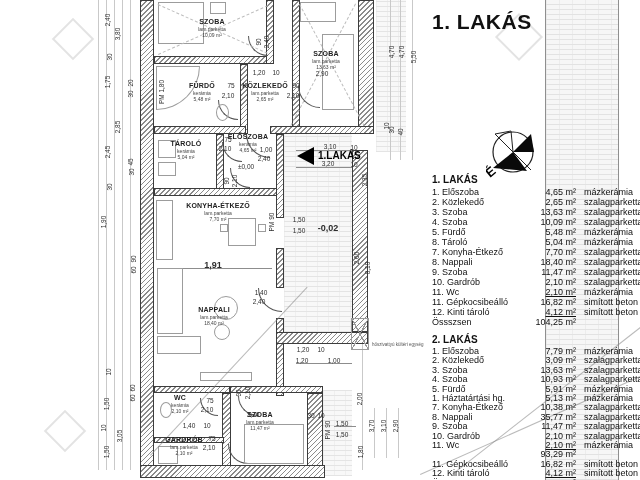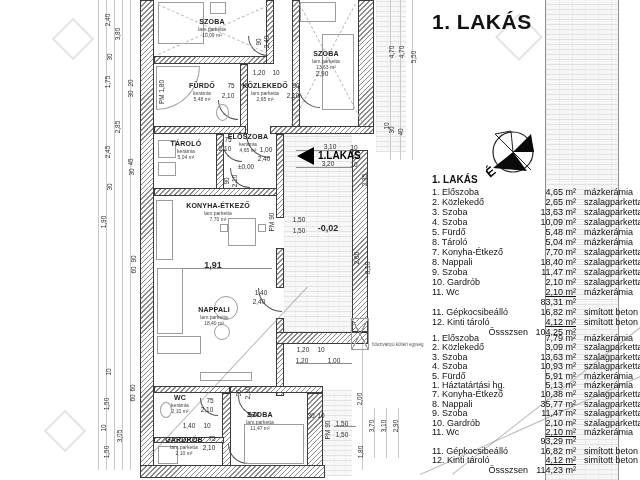--- a/index.html
+++ b/index.html
@@ -44,21 +44,21 @@
   .title{position:absolute;left:432px;top:10px;font-size:21px;font-weight:bold;letter-spacing:.5px;color:#111;}
   .legend{position:absolute;left:432px;width:208px;color:#111;}
   .lhead{font-size:10px;font-weight:bold;margin-bottom:2px;}
   .lrow{display:flex;align-items:baseline;}
   .l1 .lrow{line-height:10px;font-size:9px;}
   .l2 .lrow{line-height:9.4px;font-size:9px;}
   .lname{flex:0 0 96px;white-space:nowrap;}
   .larea{flex:0 0 48px;text-align:right;white-space:nowrap;}
   .larea.u{text-decoration:underline;}
   .lfloor{margin-left:8px;white-space:nowrap;}
-  .totlbl{flex:0 0 96px;text-align:right;white-space:nowrap;}
+  .totlbl{flex:0 0 96px;text-align:left;white-space:nowrap;}
   
   .entr{position:absolute;left:297px;top:147px;width:0;height:0;
         border-top:9px solid transparent;border-bottom:9px solid transparent;border-right:17px solid #000;}
   .entrlbl{position:absolute;left:318px;top:150px;font-size:10px;font-weight:bold;color:#000;}
   .compass{position:absolute;left:486px;top:127px;}
   .hp{position:absolute;left:372px;top:342px;width:52px;font-size:4.5px;line-height:5px;color:#555;}
 </style>
 </head>
 <body>
 
@@ -368,40 +368,37 @@
           <span class="lname">10. Gardrób</span>
           <span class="larea">2,10 m²</span>
           <span class="lfloor">szalagparketta</span>
         </div>
         <div class="lrow">
           <span class="lname">11. Wc</span>
           <span class="larea u">2,10 m²</span>
           <span class="lfloor">mázkerámia</span>
         </div>
         <div class="lrow">
-          <span class="lname"></span>
-          <span class="larea">83,31 m²</span>
-        </div>
-        <div class="lrow">
           <span class="lname">11. Gépkocsibeálló</span>
           <span class="larea">16,82 m²</span>
           <span class="lfloor">simított beton</span>
         </div>
         <div class="lrow">
           <span class="lname">12. Kinti tároló</span>
           <span class="larea u">4,12 m²</span>
           <span class="lfloor">simított beton</span>
         </div>
         <div class="lrow">
           <span class="totlbl">Össszsen</span>
           <span class="larea">104,25 m²</span>
         </div>
       </div>
   </div>
   <div class="legend l2" style="top:334px;">
+    <div class="lhead">2.  LAKÁS</div>
     <div id="rows2">
         <div class="lrow">
           <span class="lname">1. Előszoba</span>
           <span class="larea">7,79 m²</span>
           <span class="lfloor">mázkerámia</span>
         </div>
         <div class="lrow">
           <span class="lname">2. Közlekedő</span>
           <span class="larea">3,09 m²</span>
           <span class="lfloor">szalagparketta</span>

